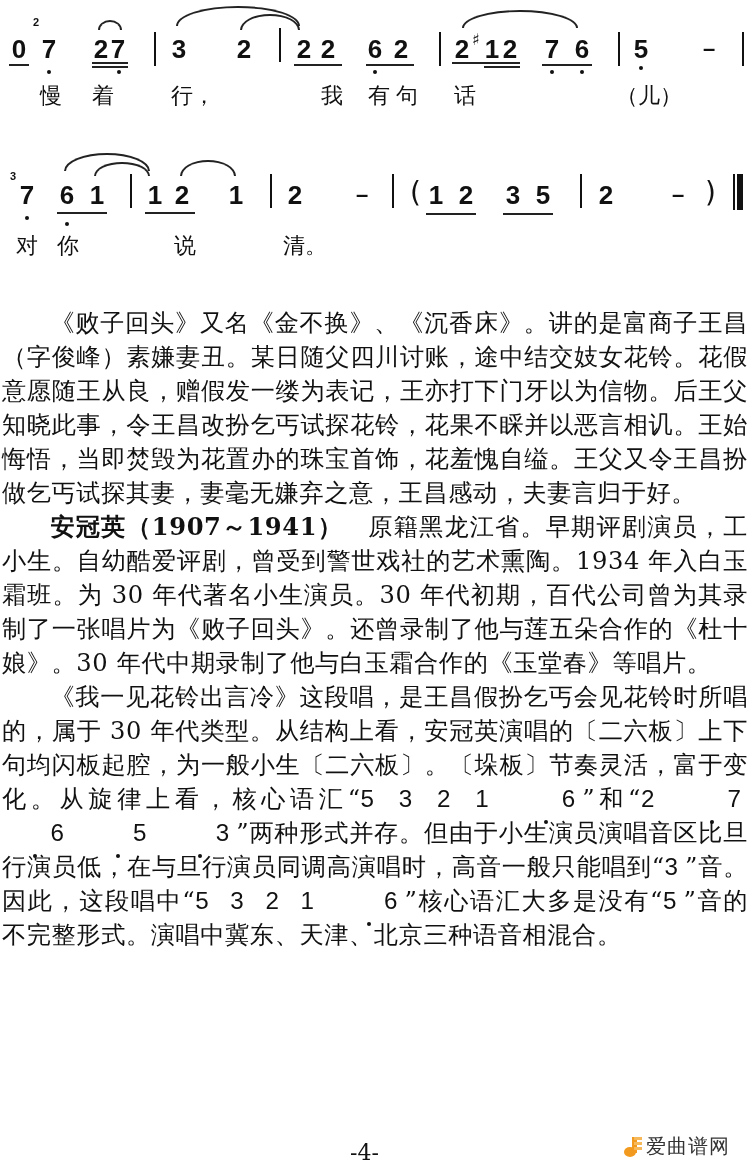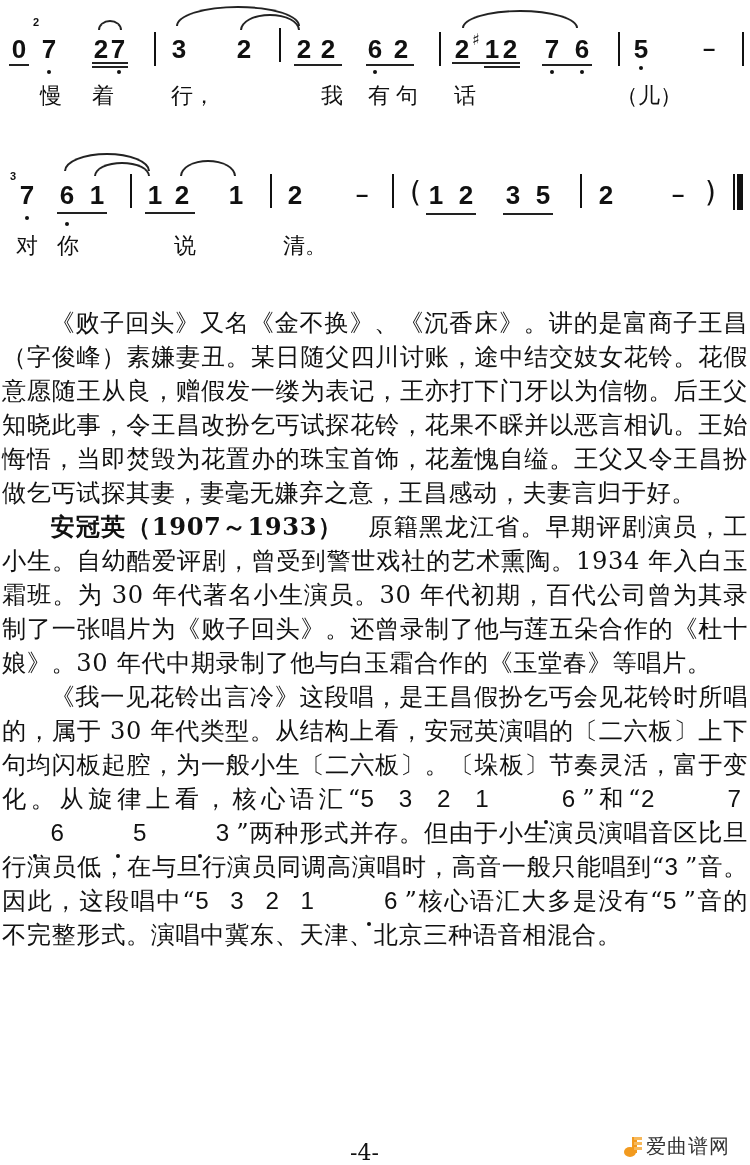--- a/index.html
+++ b/index.html
@@ -145,21 +145,21 @@
   <div class="dbar" style="left:737px;top:34px;"></div>
 
   <span class="lyric" style="left:16px;top:94px;">对</span>
   <span class="lyric" style="left:57px;top:94px;">你</span>
   <span class="lyric" style="left:174px;top:94px;">说</span>
   <span class="lyric" style="left:283px;top:94px;">清。</span>
 </div>
 
 <div class="prose">
   <p><span>《败子回头》又名《金不换》、《沉香床》。讲的是富商子王昌（字俊峰）素嫌妻丑。某日随父四川讨账，途中结交妓女花铃。花假意愿随王从良，赠假发一缕为表记，王亦打下门牙以为信物。后王父知晓此事，令王昌改扮乞丐试探花铃，花果不睬并以恶言相讥。王始悔悟，当即焚毁为花置办的珠宝首饰，花羞愧自缢。王父又令王昌扮做乞丐试探其妻，妻毫无嫌弃之意，王昌感动，夫妻言归于好。</span></p>
-  <p><span class="bold">安冠英（1907～1933）</span><span>　原籍黑龙江省。早期评剧演员，工小生。自幼酷爱评剧，曾受到警世戏社的艺术熏陶。1934 年入白玉霜班。为 30 年代著名小生演员。30 年代初期，百代公司曾为其录制了一张唱片为《败子回头》。还曾录制了他与莲五朵合作的《杜十娘》。30 年代中期录制了他与白玉霜合作的《玉堂春》等唱片。</span></p>
+  <p><span class="bold">安冠英（1907～1941）</span><span>　原籍黑龙江省。早期评剧演员，工小生。自幼酷爱评剧，曾受到警世戏社的艺术熏陶。1934 年入白玉霜班。为 30 年代著名小生演员。30 年代初期，百代公司曾为其录制了一张唱片为《败子回头》。还曾录制了他与莲五朵合作的《杜十娘》。30 年代中期录制了他与白玉霜合作的《玉堂春》等唱片。</span></p>
   <p><span>《我一见花铃出言冷》这段唱，是王昌假扮乞丐会见花铃时所唱的，属于 30 年代类型。从结构上看，安冠英演唱的〔二六板〕上下句均闪板起腔，为一般小生〔二六板〕。〔垛板〕节奏灵活，富于变化。从旋律上看，核心语汇“</span><span class="inline-notes"><span>5 3 2 1 </span><span class="lo">6</span></span><span>”和“</span><span class="inline-notes"><span>2 </span><span class="lo">7</span> <span class="lo">6</span> <span class="lo">5</span> <span class="lo">3</span></span><span>”两种形式并存。但由于小生演员演唱音区比旦行演员低，在与旦行演员同调高演唱时，高音一般只能唱到“</span><span class="inline-notes">3</span><span>”音。因此，这段唱中“</span><span class="inline-notes"><span>5 3 2 1 </span><span class="lo">6</span></span><span>”核心语汇大多是没有“</span><span class="inline-notes">5</span><span>”音的不完整形式。演唱中冀东、天津、北京三种语音相混合。</span></p>
 </div>
 
 <div class="page-num">-4-</div>
 <div class="watermark">
   <div class="wm-icon">
     <div class="stem"></div>
       <div class="head"></div>
       <div class="flag"></div>
   </div>

